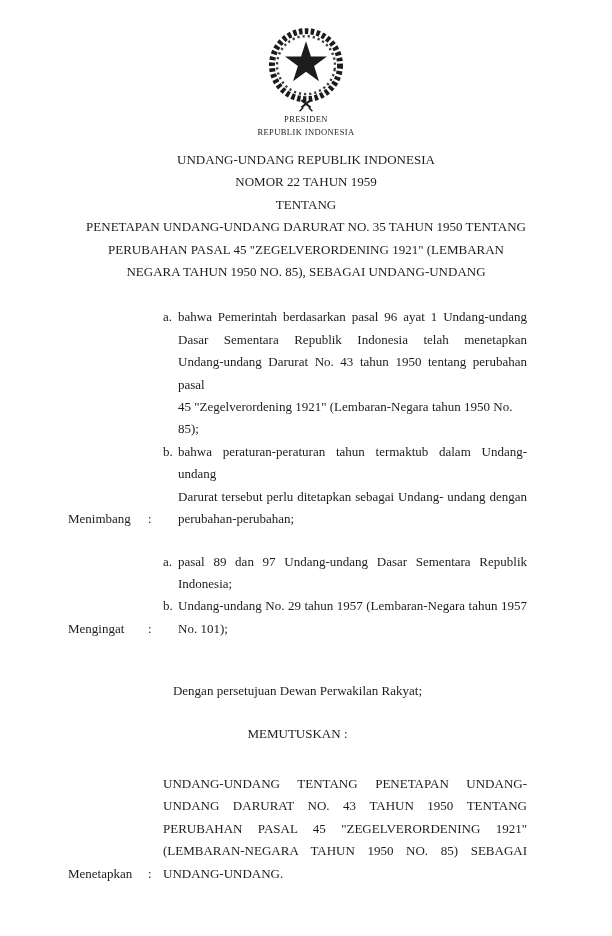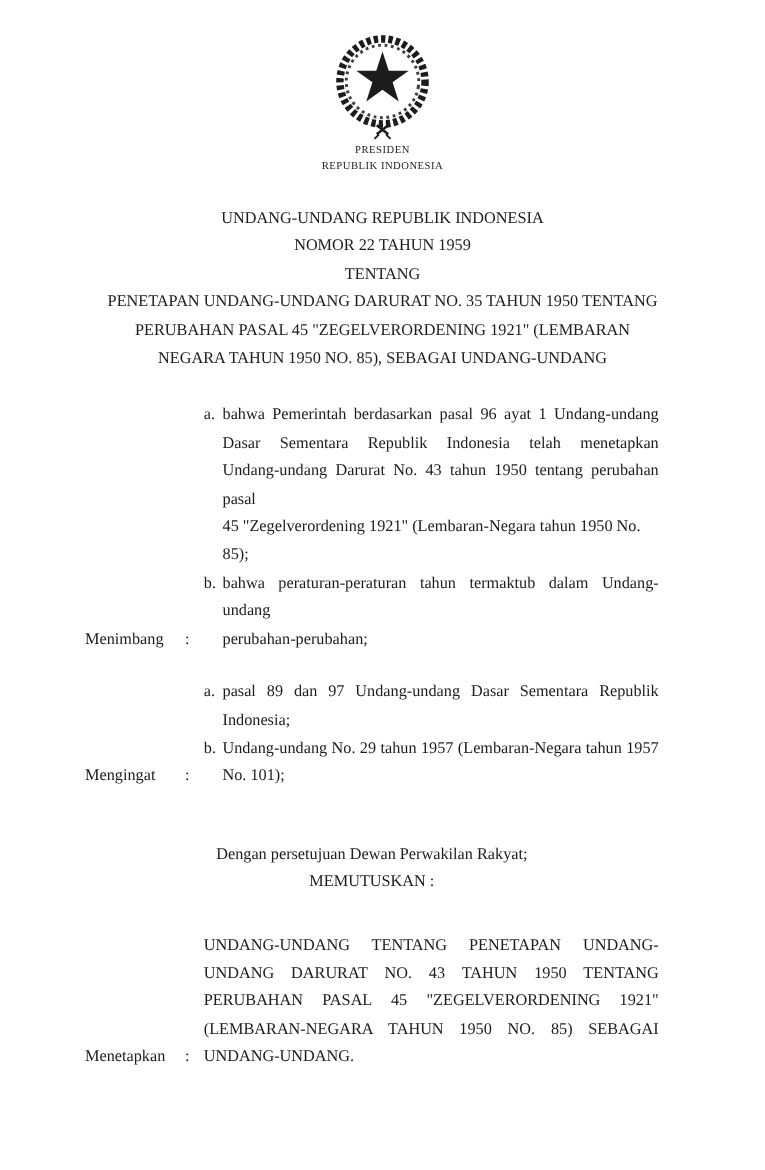--- a/index.html
+++ b/index.html
@@ -10,38 +10,38 @@
     background:#ffffff;
     color:#1c1c1c;
     font-family:"Liberation Serif","DejaVu Serif",serif;
     font-size:13px;
     line-height:22.4px;
     overflow:hidden;
   }
   .head { text-align:center; }
   .emblem-svg { display:block; margin:21px auto 0; width:92px; height:92px; }
   .emblem-caption { margin-top:0; font-size:8.5px; line-height:13px; letter-spacing:0.4px; }
-  .law-title { margin-top:24px; }
+  .law-title { margin-top:10px; }
   .opening-line { margin-top:26px; text-align:center; }
   .body-col { padding:0 85px 0 68px; }
   .clause { display:flex; align-items:flex-end; }
   .clause-label { width:80px; flex:none; }
   .clause-colon { width:15px; flex:none; }
   .clause-items { width:364px; flex:none; }
   .item { display:flex; align-items:flex-start; }
   .item-marker { width:15px; flex:none; }
   .item-text { width:349px; flex:none; }
   .menetapkan-text { width:364px; flex:none; }
   .jline { text-align:justify; text-align-last:justify; }
   .jline.jlast { text-align:left; text-align-last:left; }
   .center-lines .jline, .center-lines .jline.jlast { text-align:center; text-align-last:center; }
   .sec-menimbang { margin-top:23px; }
   .sec-mengingat { margin-top:20px; }
   .agreement-line { margin-top:40px; text-align:center; }
-  .decision-line { text-align:center; }
+  .decision-line { margin-top:20px; text-align:center; }
   .sec-menetapkan { margin-top:28px; }
 </style>
 </head>
 <body>
 
 <div class="page">
 
   <div class="head">
     <svg class="emblem-svg" viewBox="0 0 100 100" aria-hidden="true">
       <circle cx="50" cy="48" r="37" fill="none" stroke="#1c1c1c" stroke-width="6.5" stroke-dasharray="3.8 2.6"></circle>
@@ -78,20 +78,21 @@
               <div class="jline">bahwa Pemerintah berdasarkan pasal 96 ayat 1 Undang-undang</div>
               <div class="jline">Dasar Sementara Republik Indonesia telah menetapkan</div>
               <div class="jline">Undang-undang Darurat No. 43 tahun 1950 tentang perubahan pasal</div>
               <div class="jline jlast">45 "Zegelverordening 1921" (Lembaran-Negara tahun 1950 No. 85);</div>
             </div>
         </div>
         <div class="item">
           <div class="item-marker">b.</div>
           <div class="item-text">
               <div class="jline">bahwa peraturan-peraturan tahun termaktub dalam Undang- undang</div>
+              <div class="jline">Darurat tersebut perlu ditetapkan sebagai Undang- undang dengan</div>
               <div class="jline jlast">perubahan-perubahan;</div>
             </div>
         </div>
       </div>
     </div>
 
     <div class="clause sec-mengingat">
       <div class="clause-label">Mengingat</div>
       <div class="clause-colon">:</div>
       <div class="clause-items">

